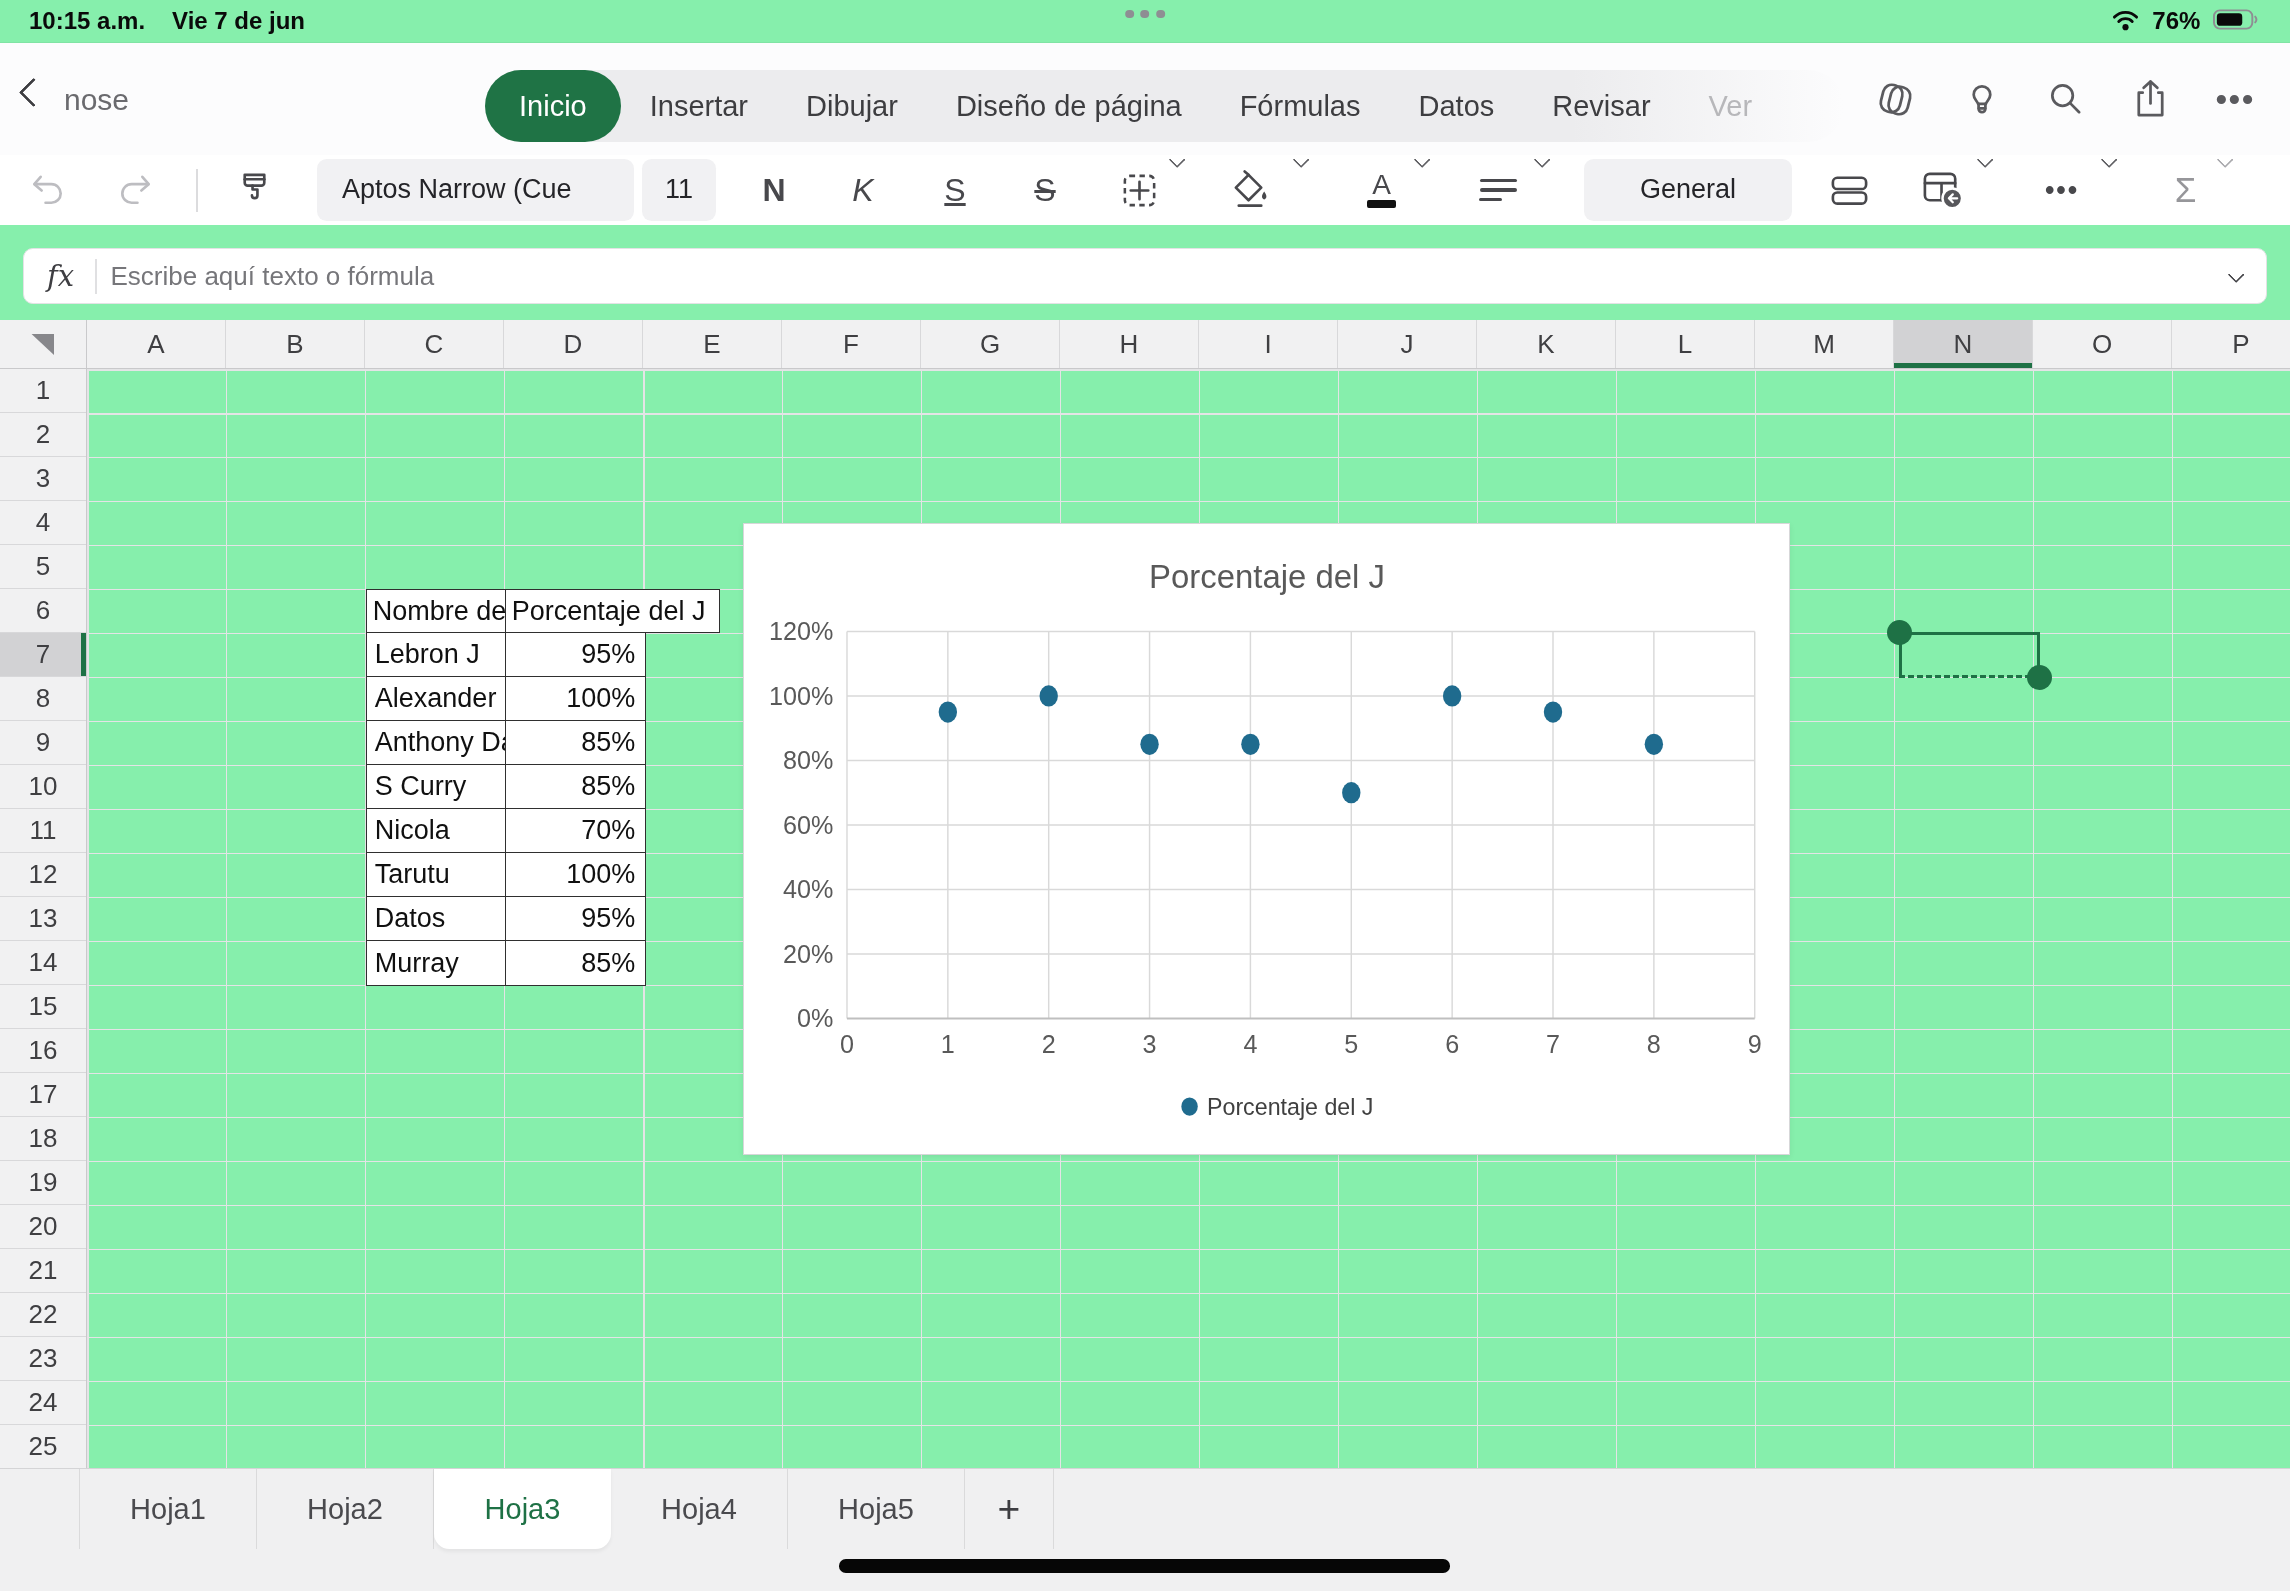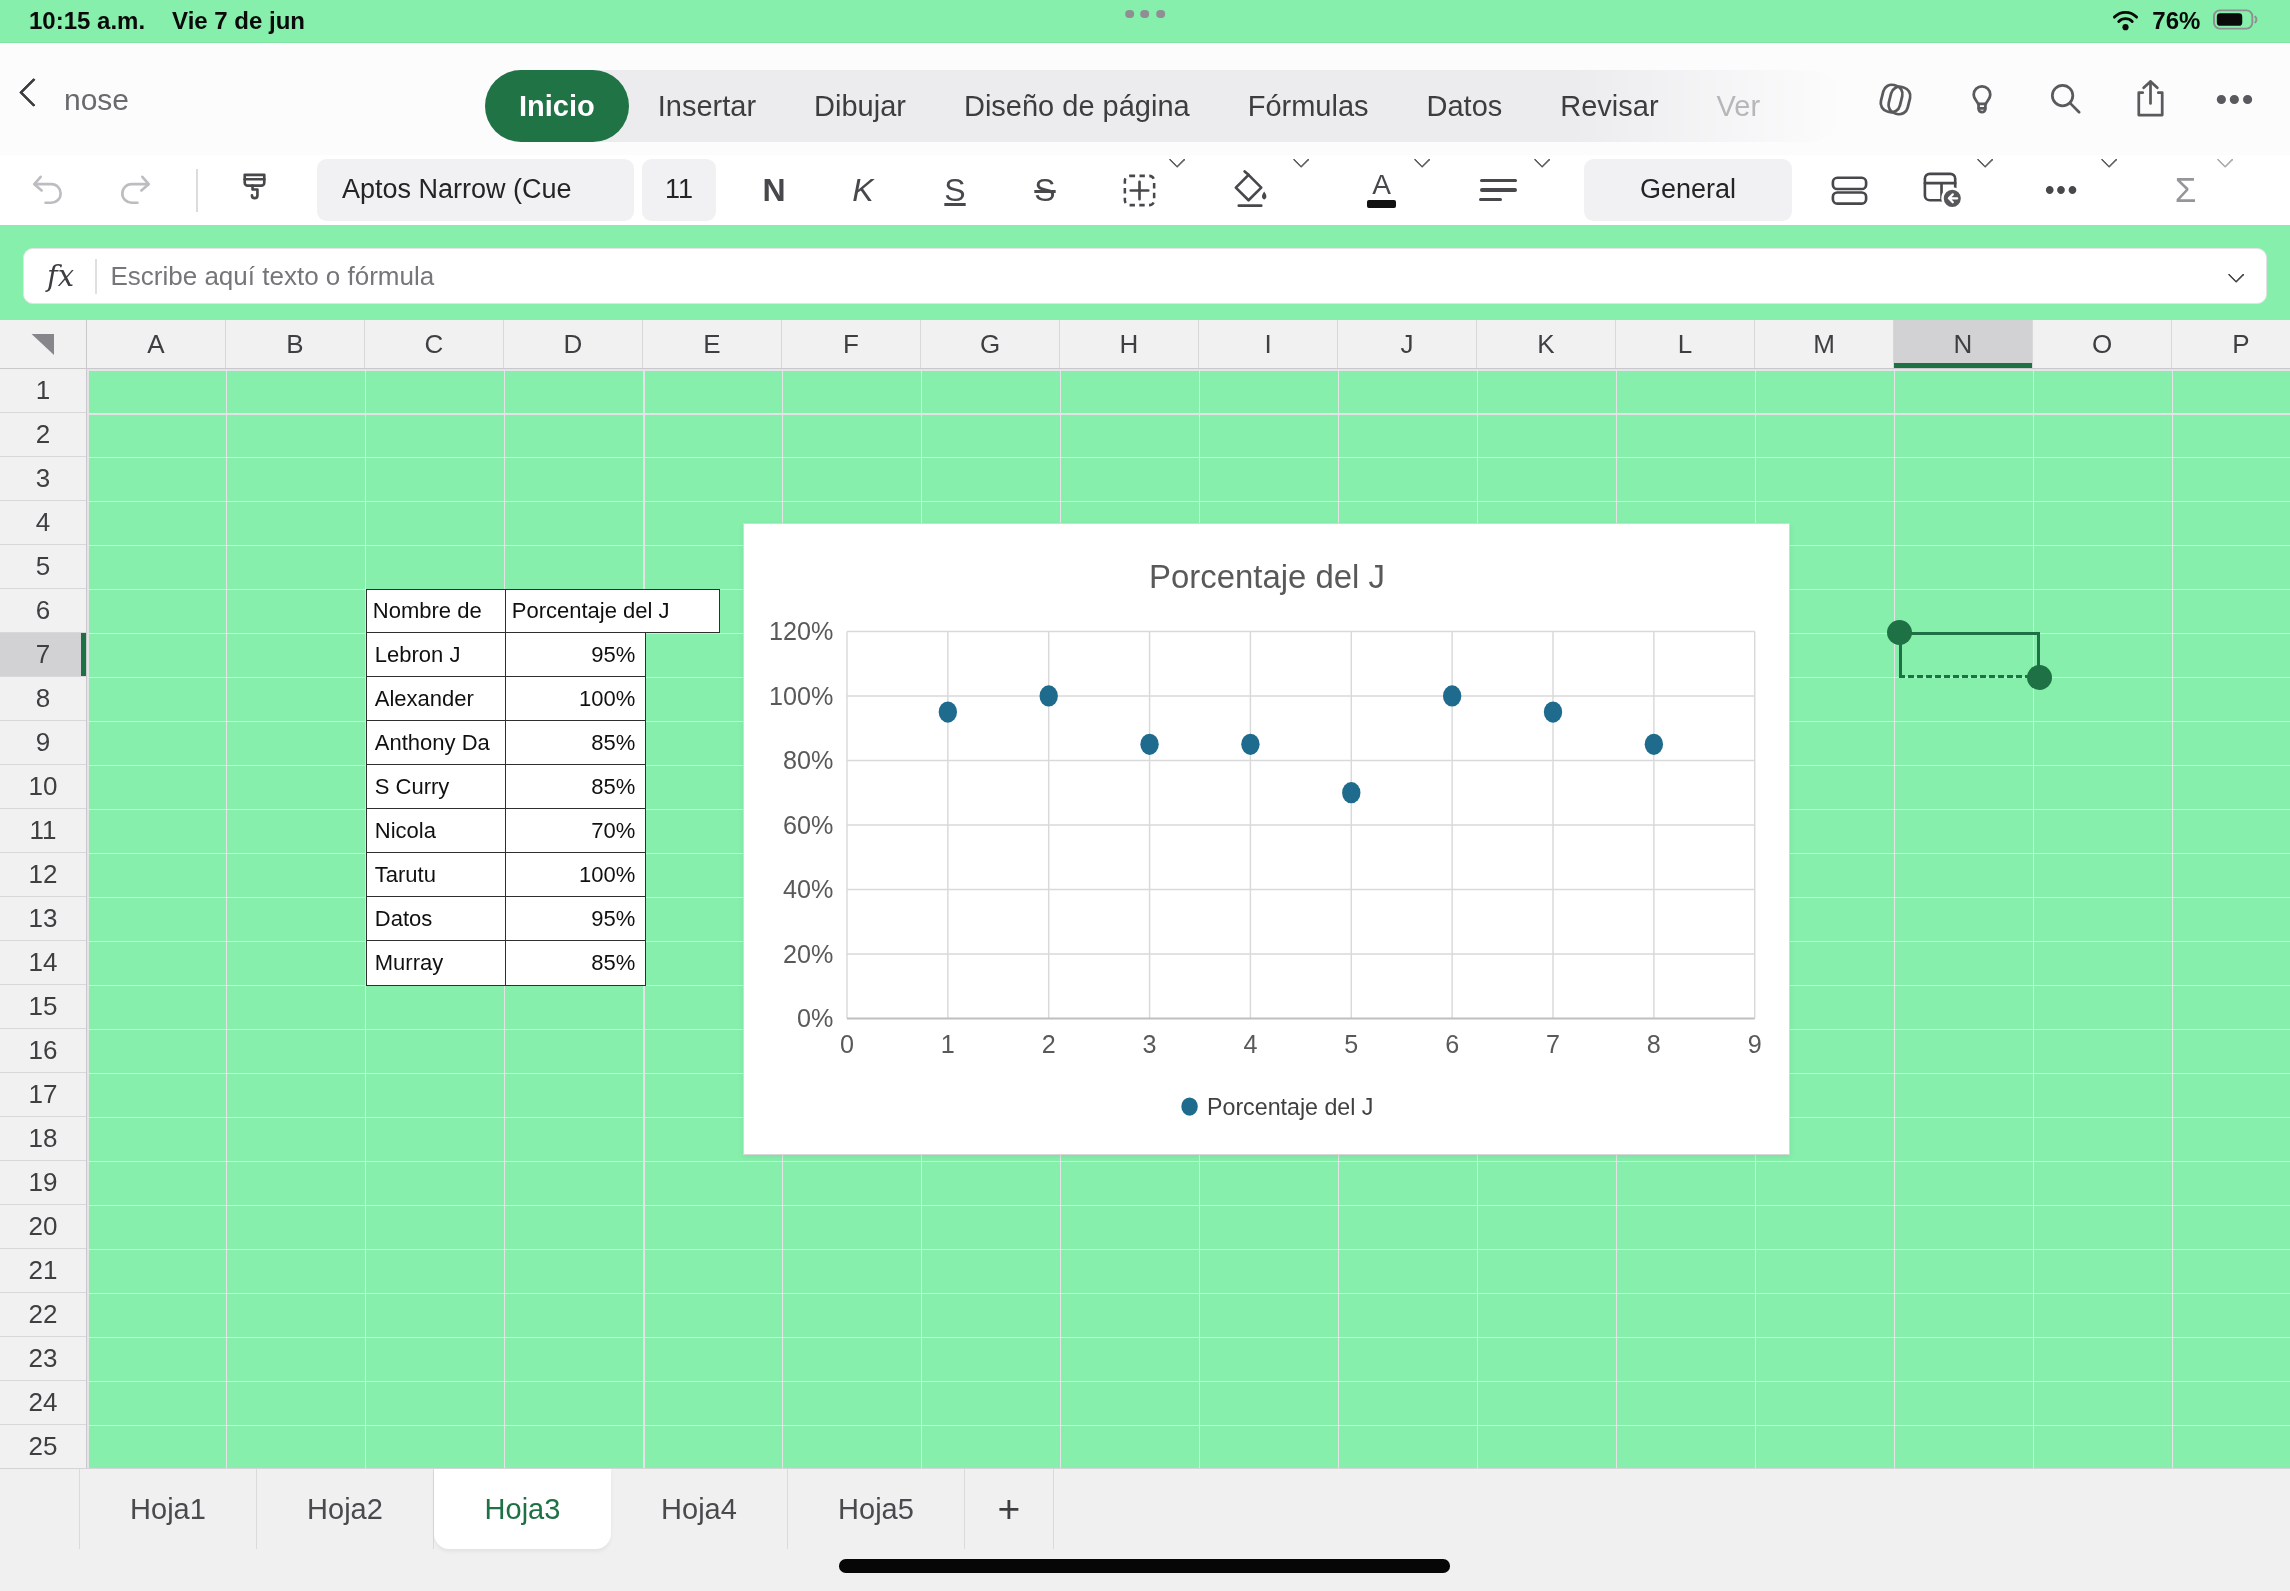--- a/index.html
+++ b/index.html
@@ -16,21 +16,21 @@
   .sb-center i{width:8.7px;height:8.7px;border-radius:50%;background:#8e8e93;display:block;}
   .sb-right{display:flex;align-items:center;gap:11.6px;}
   .sb-batt-label{font-size:24px;font-weight:600;color:#0a0a0a;}
 
   
   .titlebar{position:absolute;left:0;top:43px;width:2290px;height:113px;background:#fcfcfd;}
   .back{position:absolute;left:23px;top:39px;width:21.3px;height:21.3px;border-left:3.4px solid #3e3e42;border-bottom:3.4px solid #3e3e42;transform:rotate(45deg);border-radius:1.9px;}
   .docname{position:absolute;left:64px;top:0;height:113px;display:flex;align-items:center;font-size:30px;color:#6a6a6e;}
   .rtab-track{position:absolute;left:485px;top:27px;height:72px;width:1359px;border-radius:36px;display:flex;align-items:center;background:linear-gradient(90deg,#ececee 0%,#ececee 80%,rgba(236,236,238,0) 100%);}
   .rtab{height:72px;display:flex;align-items:center;padding:0 29px;font-size:29px;color:#3d3d40;border-radius:36px;white-space:nowrap;}
-  .rtab.active{background:#1f7345;color:#fff;padding:0 34px;font-weight:700;}
+  .rtab.active{background:#1f7345;color:#fff;padding:0 34px;font-weight:400;}
   .rtab.dim{color:#b7b7ba;}
   .tb-actions{position:absolute;right:35px;top:0;height:113px;display:flex;align-items:center;gap:45px;}
   .tb-actions svg{display:block;}
   .more-dots{font-size:32px;font-weight:700;letter-spacing:1.9px;color:#5a5a5e;}
 
   
   .toolbar{position:absolute;left:0;top:155px;width:2290px;height:70px;background:#fff;padding-left:32px;}
   .titem{position:absolute;top:0;height:70px;display:flex;align-items:center;justify-content:center;}
   .vdiv{position:absolute;top:13.6px;width:1.9px;height:43px;background:#dcdcde;}
   .fbox{background:#f1f1f3;border-radius:9.7px;height:62px;top:3.9px;font-size:27px;color:#242428;}
@@ -63,21 +63,21 @@
   .colh.sel::after{content:"";position:absolute;left:0;right:0;bottom:0;height:4.9px;background:#1e7145;}
   .rowheads{position:absolute;left:0;top:369px;width:87px;height:1099px;background:#f1f1f2;border-right:1.5px solid #c9c9cb;overflow:hidden;}
   .rowh{height:44px;display:flex;align-items:center;justify-content:center;font-size:26px;color:#3f3f42;border-bottom:1.5px solid #d8d8da;position:relative;}
   .rowh.sel{background:#d2d2d4;}
   .rowh.sel::after{content:"";position:absolute;top:0;bottom:0;right:0;width:4.9px;background:#1e7145;}
   .canvas{position:absolute;left:87px;top:369px;width:2203px;height:1099px;background:
       repeating-linear-gradient(to right,#e4e4e6 0 1.5px,transparent 1.5px 139px),
       repeating-linear-gradient(to bottom,#e4e4e6 0 1.5px,transparent 1.5px 44px);}
 
   
-  .xl-table{position:absolute;left:366px;top:589px;font-size:22px;color:#101010;}
+  .xl-table{position:absolute;left:366px;top:589px;font-size:27px;color:#101010;}
   .thead{display:flex;width:354px;height:44px;border:1.5px solid #2f2f2f;background:#fff;}
   .thead .h1{width:139px;border-right:1.5px solid #2f2f2f;padding-left:5.8px;overflow:hidden;white-space:nowrap;display:flex;align-items:center;}
   .thead .h2{flex:1;padding-left:5.8px;white-space:nowrap;display:flex;align-items:center;}
   .tbody{width:280px;border:1.5px solid #2f2f2f;border-top:none;background:#fff;}
   .trow{display:flex;height:44px;border-bottom:1.5px solid #2f2f2f;text-align:center;}
   .trow:last-child{border-bottom:none;}
   .tcell{display:flex;align-items:center;white-space:nowrap;overflow:hidden;}
   .tcell.name{width:139px;border-right:1.5px solid #2f2f2f;padding-left:7.8px;}
   .tcell.val{flex:1;justify-content:flex-end;padding-right:9.7px;}
 

